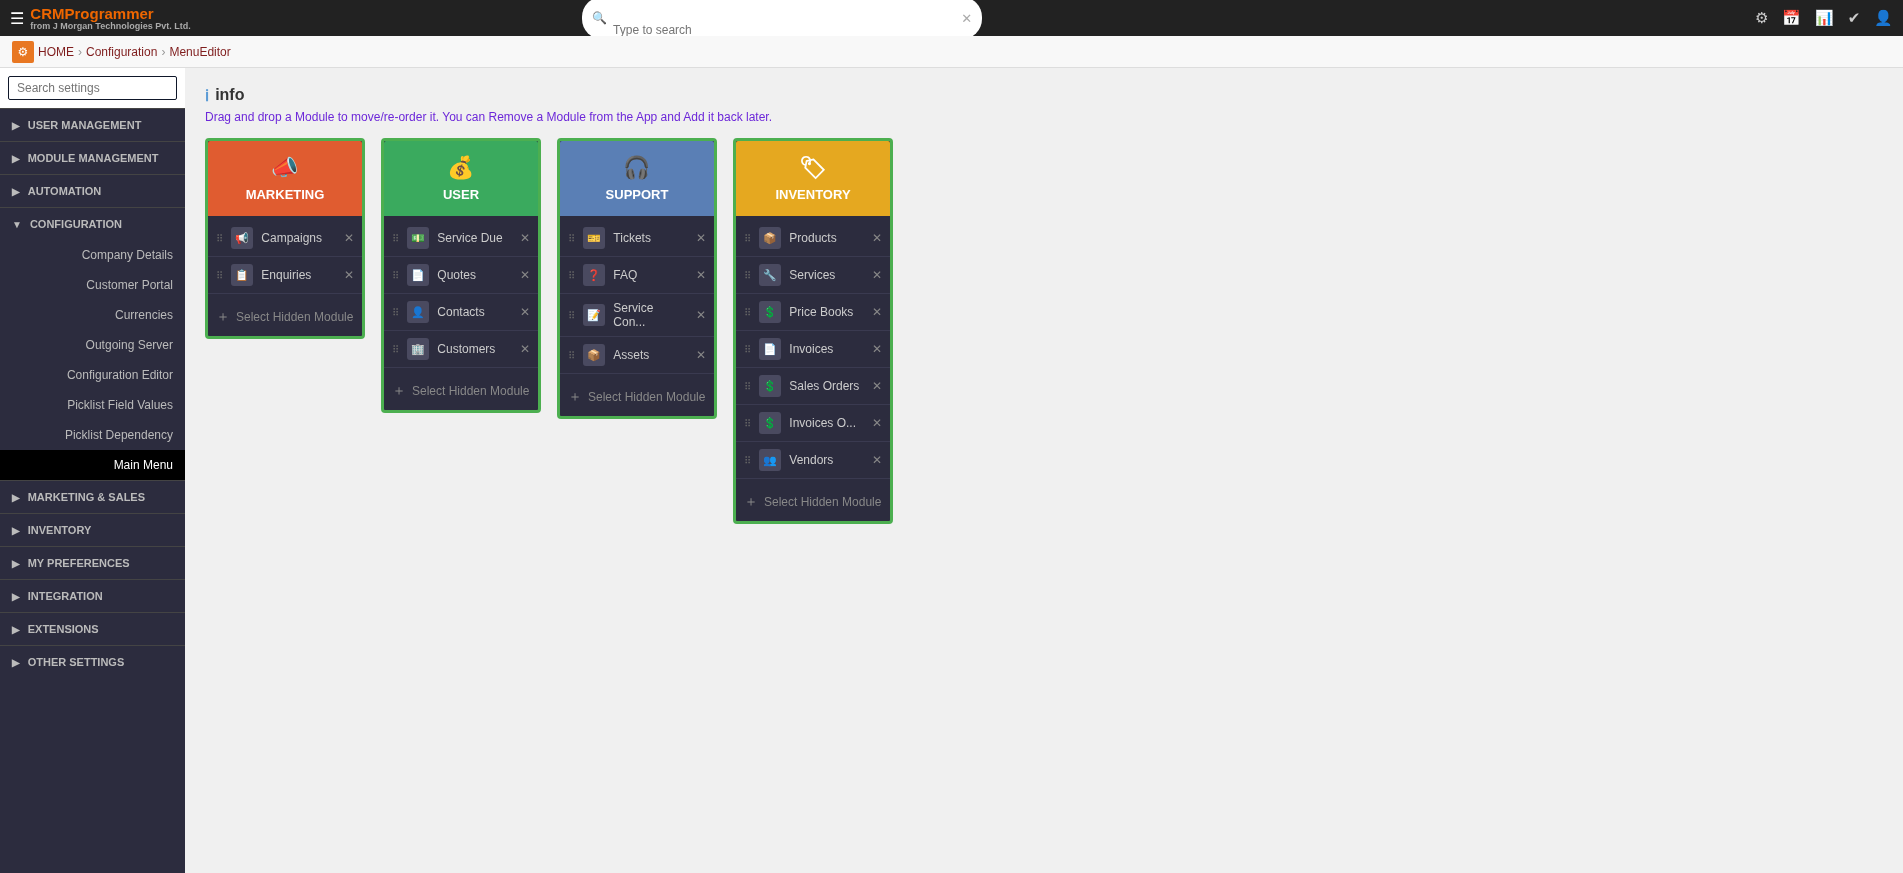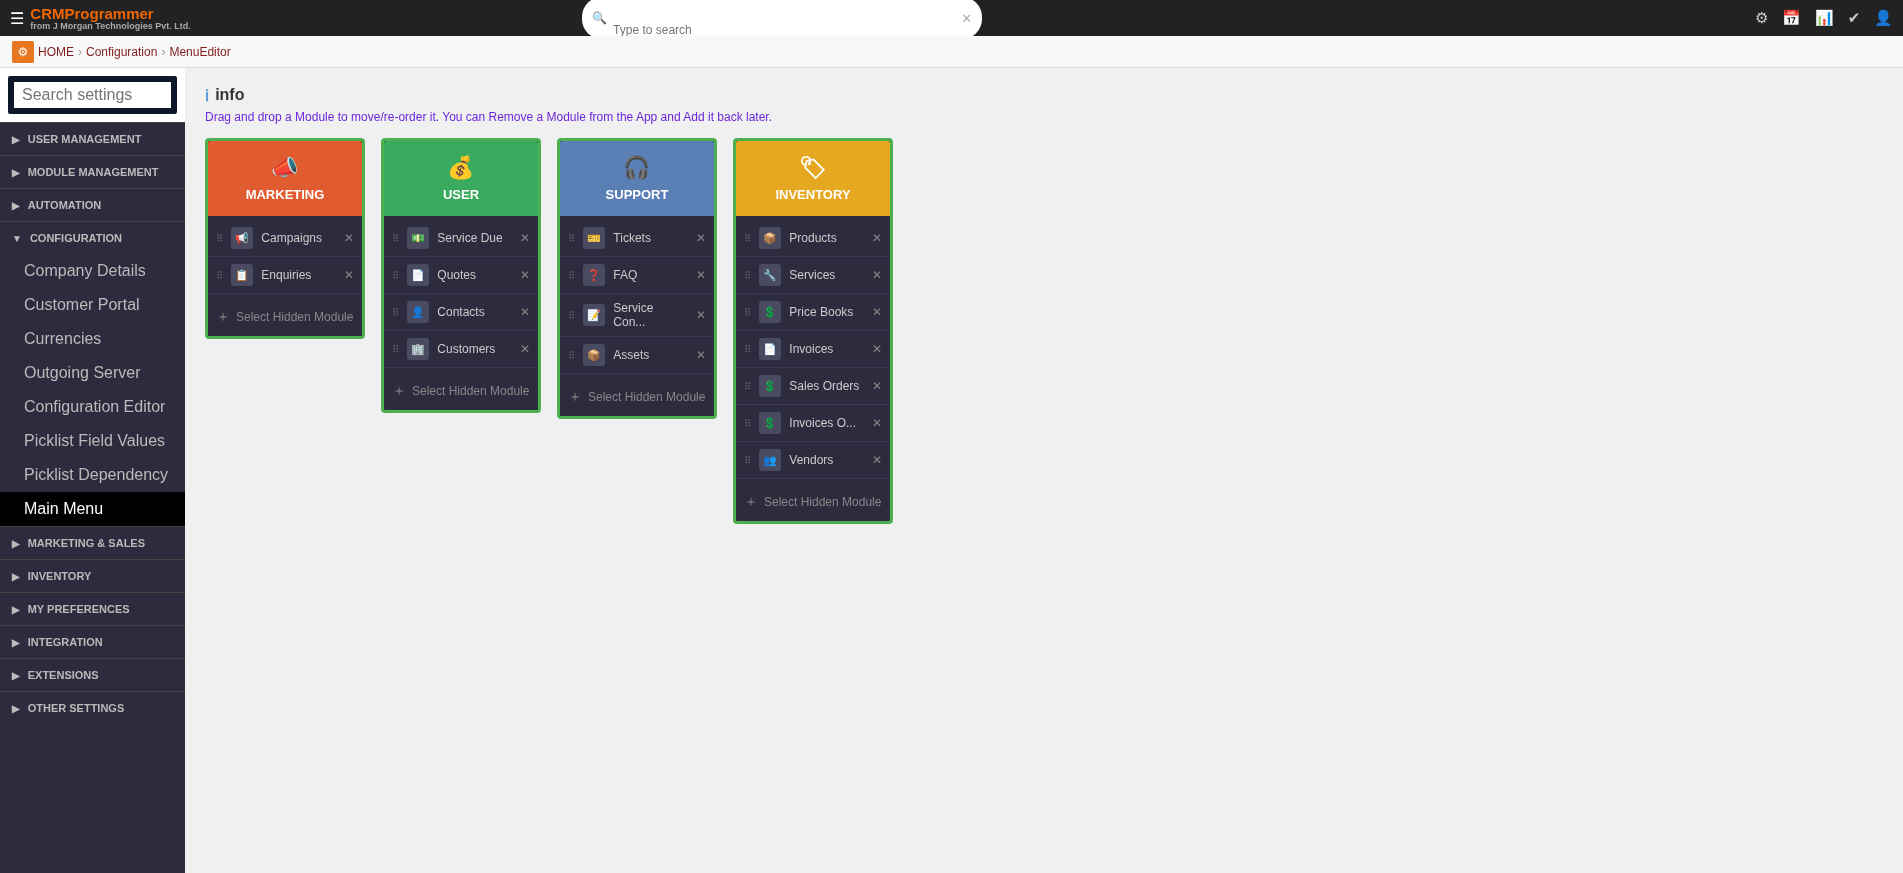--- a/index.html
+++ b/index.html
@@ -59,46 +59,47 @@
       display: flex;
       flex-direction: column;
       overflow-y: auto;
     }
     .sidebar-search {
       padding: 8px;
       background: #fff;
     }
     .sidebar-search input {
       width: 100%;
-      border: 6px solid #0f172a;
+      border: 1px solid #0f172a;
       padding: 4px 8px;
-      font-size: 16px;
+      font-size: 12px;
       outline: none;
       border-radius: 2px;
     }
     .sidebar-section {
       border-top: 1px solid #444;
     }
     .sidebar-section-header {
       display: flex;
       align-items: center;
       padding: 10px 12px;
       cursor: pointer;
       font-size: 11px;
       font-weight: bold;
       color: #bbb;
       gap: 8px;
     }
     .sidebar-section-header .arrow { font-size: 10px; }
     .sidebar-sub-items { background: #2c2c3e; }
     .sidebar-sub-item {
       padding: 8px 12px 8px 24px;
-      font-size: 16px;
+      font-size: 12px;
       color: #bbb;
       cursor: pointer;
+      text-align: right;
     }
     .sidebar-sub-item.active { background: #000000; color: #fff; font-weight: normal; }
 
     
     .content-area {
       flex: 1;
       padding: 16px 20px;
       overflow-y: auto;
       background: #f0f0f0;
     }

